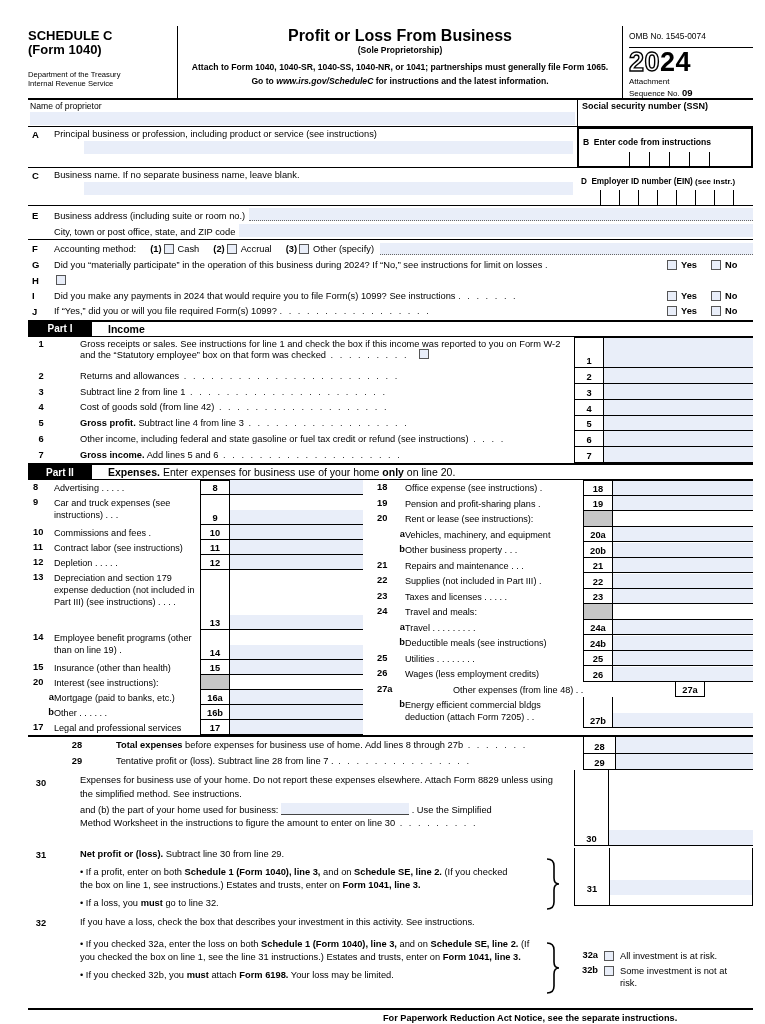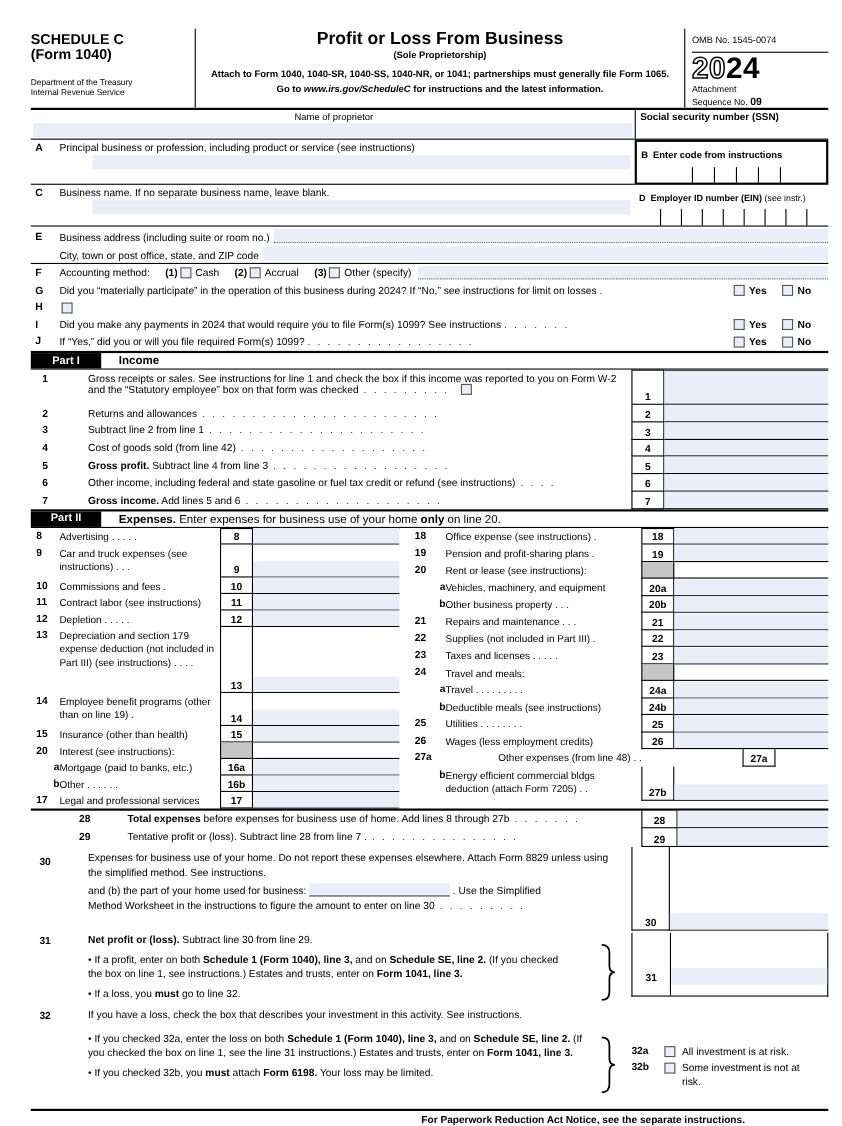--- a/index.html
+++ b/index.html
@@ -22,42 +22,42 @@
   .h-right { width:130px; padding:0 0 0 6px; }
   .omb { font-size:8.4px; padding:5px 0 6px; border-bottom:1px solid #000; }
   .year { font-size:27px; font-weight:bold; line-height:1.0; margin-top:1px; letter-spacing:0.5px; }
   .year .outline { color:#fff; -webkit-text-stroke:1.4px #000; }
   .attachment { font-size:8px; line-height:1.2; margin-top:1px; }
   .attachment b { font-size:9.5px; }
 
   
   .id-row { display:flex; }
   .name-row { border-bottom:1px solid #000; }
-  .name-left { flex:1; padding:1px 0 0 2px;text-align:center; }
+  .name-left { flex:1; padding:1px 0 0 2px; }
   .lab { font-size:8.6px; }
   .fill { background:#e9eef9; height:13px; }
   .name-left .fill { margin:1px 2px 1px 0; }
   .id-right { width:176px; border-left:1px solid #000; padding:1px 0 0 4px; }
   .id-right .lab-b { font-size:9px; font-weight:bold; }
 
   .ab-left { flex:1; padding-top:2px; border-bottom:1px solid #000; }
   .letter { font-weight:bold; font-size:9.5px; width:26px; display:inline-block; padding-left:4px; }
   .id-lab { font-size:9.3px; }
   .lab-line { display:flex; }
   .lab-line .txt { flex:1; }
   .ab-left .fill { margin:1px 4px 2px 56px; }
   .bbox { width:176px; border:2.5px solid #000; padding:2px 0 0 4px; }
   .bbox .lab-b { font-size:8.6px; font-weight:bold; }
   .comb { display:flex; margin-top:3px; }
   .comb-cell { width:20px; height:14px; border-left:1px solid #000; }
   .comb-cell:first-child { border-left:none; }
   .comb-b { margin-left:26px; }
   .dbox { width:176px; padding:2px 0 0 4px; border-bottom:1px solid #000; }
   .dbox .lab-b { font-size:8.2px; font-weight:bold; }
-  .dbox .lab-s { font-size:8px; }
+  .dbox .lab-s { font-size:8px;font-weight:bold; }
   .comb-d { margin-top:2px; }
   .comb-d .comb-cell { width:19px; height:15px; }
 
   .e-block { border-bottom:1px solid #000; padding:2px 0 2px; }
   .e-line { display:flex; font-size:9.3px; align-items:flex-end; }
   .e-line .flex-fill { flex:1; background:#e9eef9; height:13px; margin-left:4px; }
   .dotted { border-bottom:1px dotted #666; }
 
   
   .q-row { display:flex; font-size:9.3px; padding:2.5px 0 2px 0; align-items:center; }
@@ -132,21 +132,21 @@
   .box31 { width:179px; border:1px solid #000; border-top:none; position:relative; height:58px; margin-left:12px; }
   .box31 .vline { position:absolute; left:34px; top:0; bottom:0; border-left:1px solid #000; }
   .box31 .num { position:absolute; left:0; width:34px; bottom:11px; text-align:center; font-weight:bold; font-size:9.3px; }
   .box31 .blue { position:absolute; left:35px; right:0; bottom:10px; height:15px; background:#e9eef9; }
 
   .l32 { display:flex; margin-top:6px; }
   .l32-text { flex:1; font-size:9.3px; display:flex; }
   .l32-body { flex:1; padding-left:26px; line-height:1.4; }
   .risk { width:179px; margin-left:12px; font-size:9.3px; padding-top:34px; }
   .risk-row { display:flex; margin-bottom:3px; }
-  .risk-row .rnum { font-weight:bold; width:24px; text-align:left; margin-right:4px; flex:none; }
+  .risk-row .rnum { font-weight:bold; width:24px; text-align:right; margin-right:4px; flex:none; }
   .risk-row .cb { margin:1px 6px 0 2px; flex:none; }
   .risk-row .rlab { line-height:1.3; }
 
   
   .footer { border-top:2.5px solid #000; margin-top:14px; display:flex; align-items:flex-end; padding-top:3px;flex-direction:column; }
   .f-notice { font-weight:bold; font-size:9.2px; width:370px; }
   .f-cat { font-size:8.8px; width:170px; text-align:center; }
   .f-id { font-weight:bold; font-size:9.2px; flex:1; text-align:right; }
 
   svg.bracepath { display:block; }

